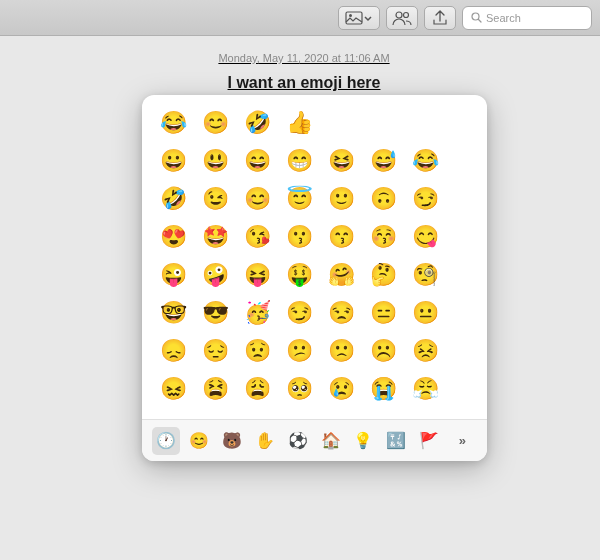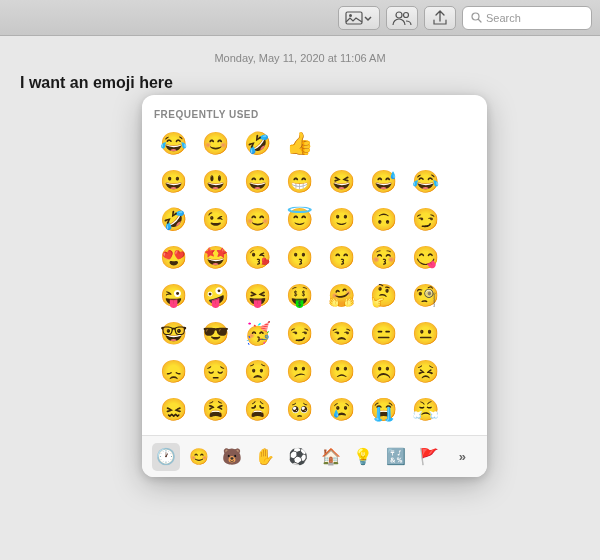--- a/index.html
+++ b/index.html
@@ -55,35 +55,37 @@
       gap: 4px;
     }
 
     .search-bar span {
       color: #999;
       font-size: 11px;
     }
 
     
     .content {
-      padding: 16px 20px 10px 20px;
+      padding: 16px 20px 10px 28px;
+      text-decoration: underline;
     }
 
     .date-label {
       text-align: center;
       color: #888;
       font-size: 11px;
       margin-bottom: 10px;
     }
 
     .message-text {
       font-size: 16px;
       font-weight: 700;
       color: #1a1a1a;
       margin-bottom: 12px;
+      text-align: center;
     }
 
     
     .emoji-picker {
       position: absolute;
       left: 142px;
       top: 95px;
       width: 345px;
       background: #fff;
       border-radius: 12px;
@@ -206,21 +208,20 @@
 
 <div class="content">
   <div class="date-label">Monday, May 11, 2020 at 11:06 AM</div>
   <div class="message-text">I want an emoji here</div>
 </div>
 
 <div class="emoji-picker">
 
   <div class="picker-body">
 
-    <div class="section-label">FREQUENTLY USED</div>
     <div class="emoji-row">
       <div class="emoji-item">😂</div>
       <div class="emoji-item">😊</div>
       <div class="emoji-item">🤣</div>
       <div class="emoji-item">👍</div>
     </div>
 
 
     <div class="emoji-row">
       <div class="emoji-item">😀</div>

